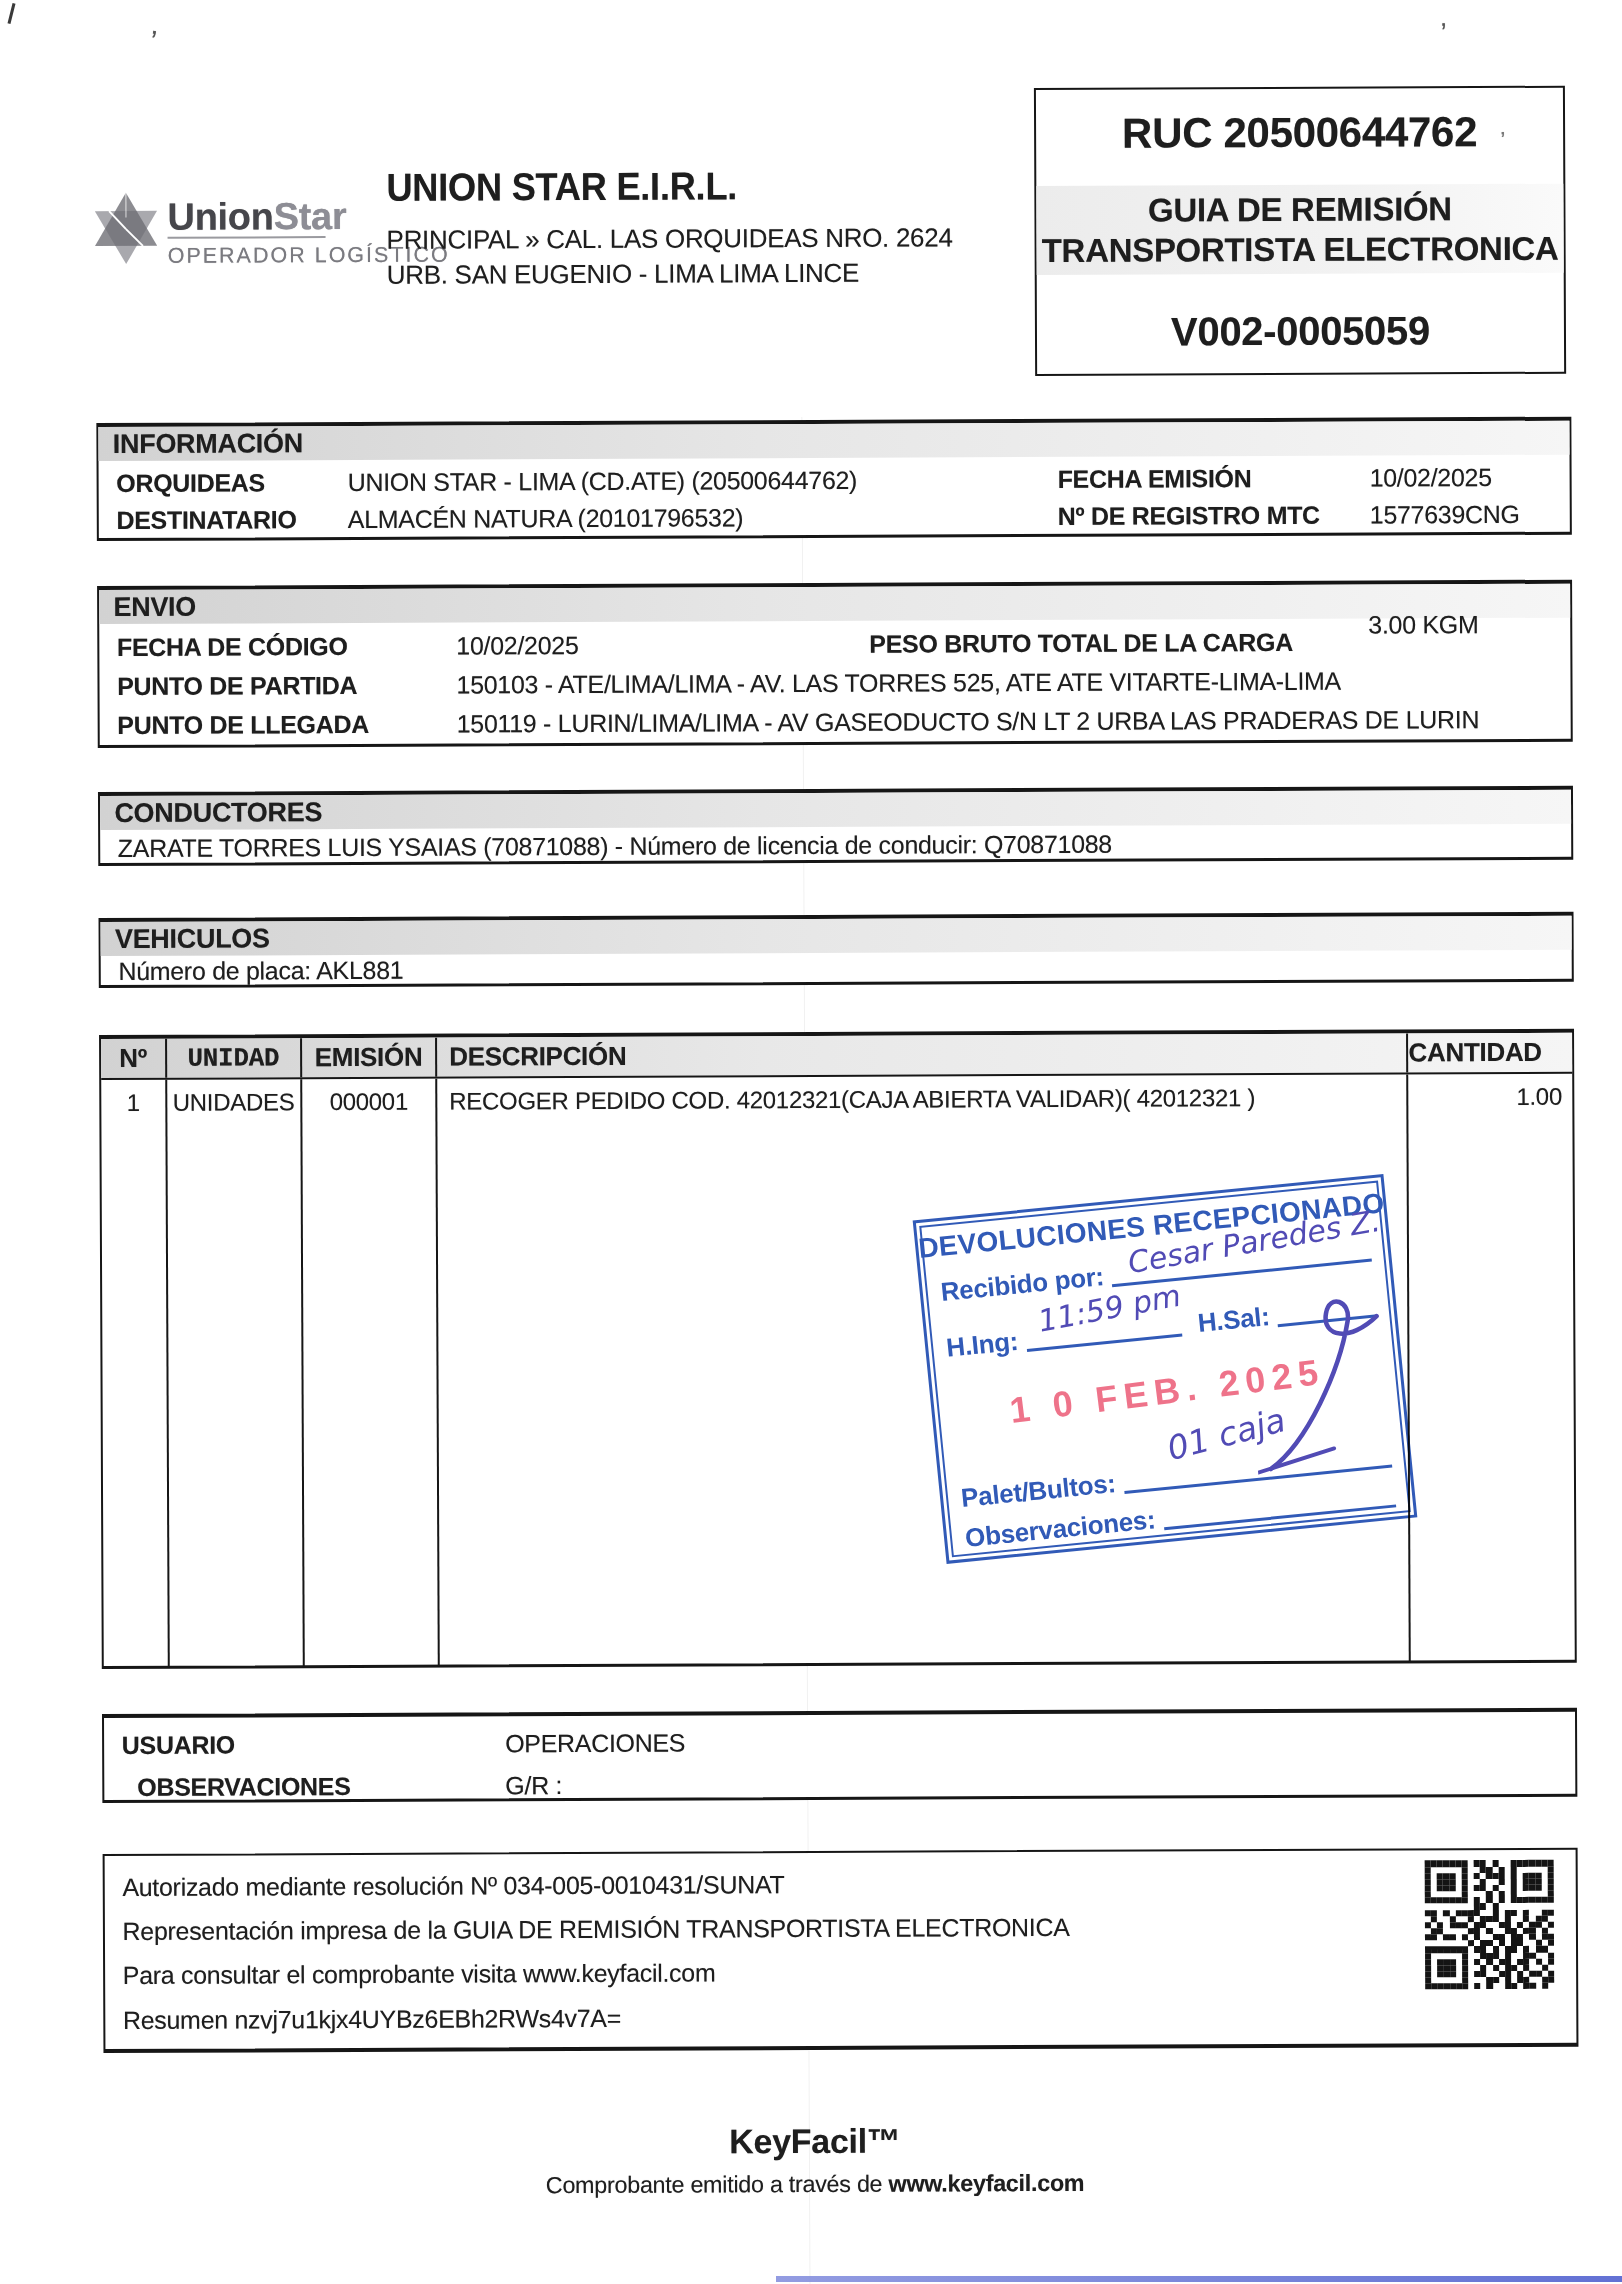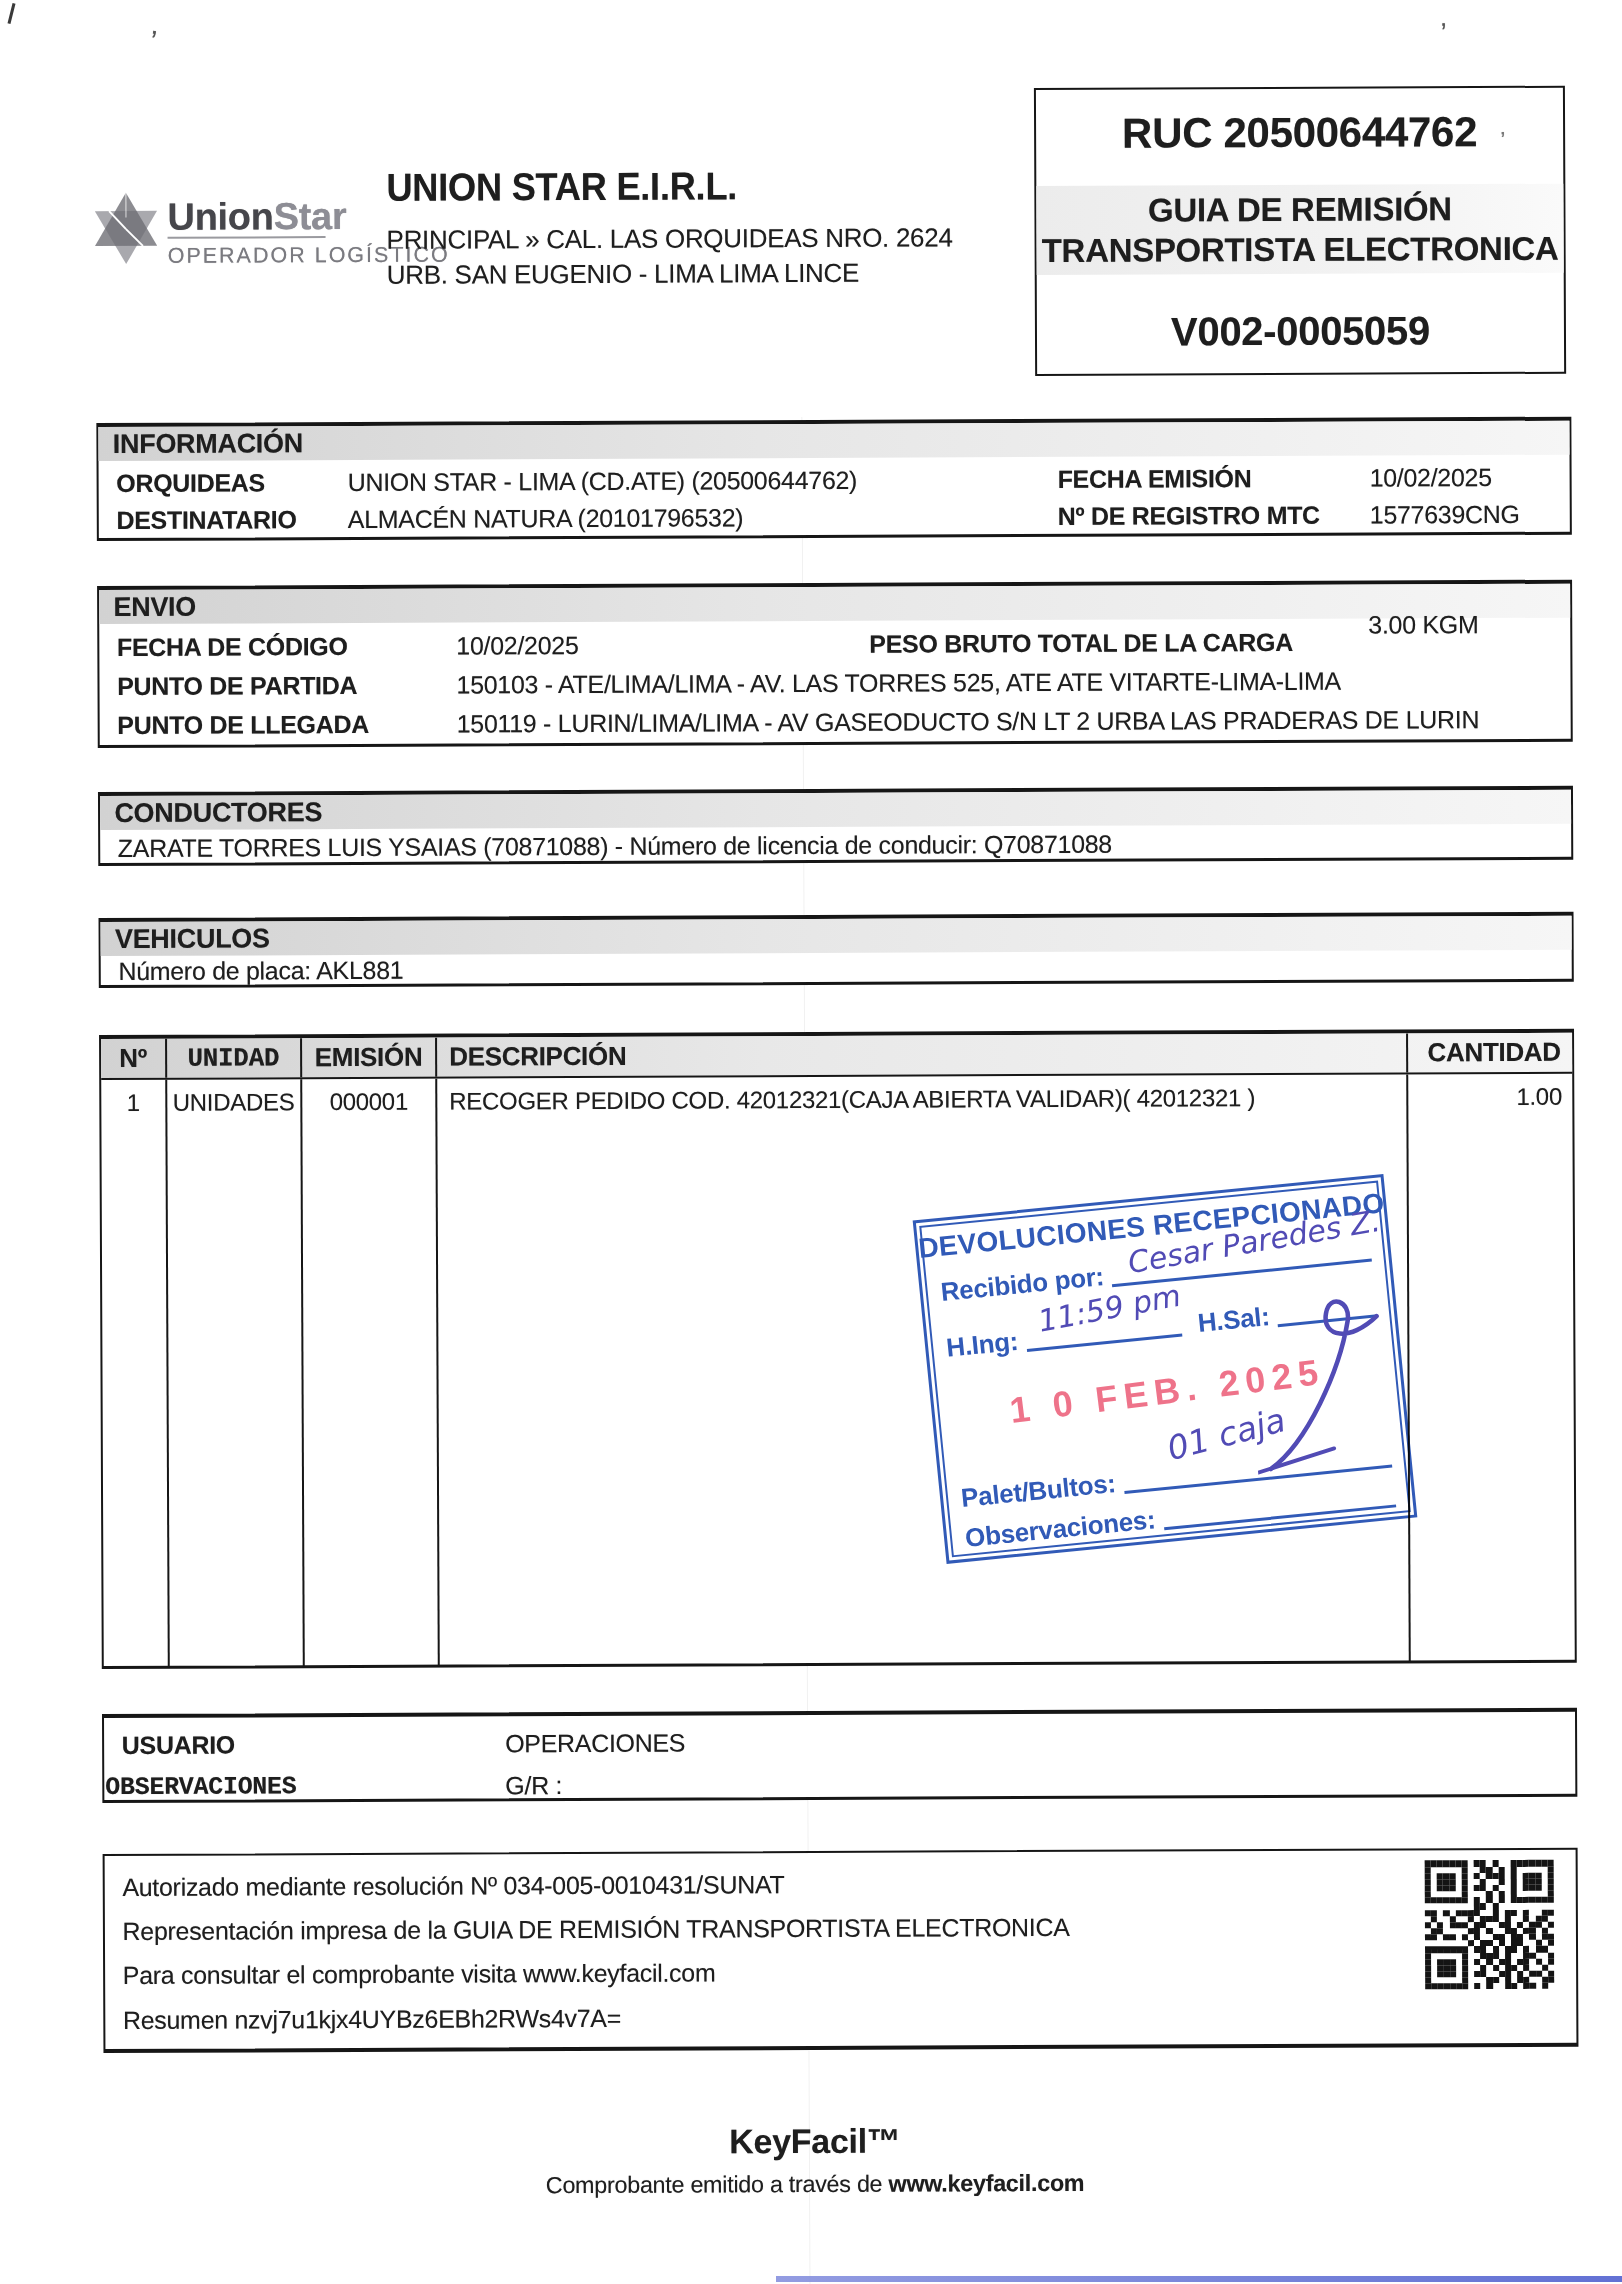--- a/index.html
+++ b/index.html
@@ -135,21 +135,21 @@
     <div class="band pr">VEHICULOS</div>
     <div class="abs val pr" style="left:17.6px;top:35px;">Número de placa: AKL881</div>
   </div>
 
   <div class="box" style="left:100px;top:1032px;width:1475px;height:634px;border-top-width:4.6px;">
     <div id="thead">
       <div class="tcell c-center pr" style="width:66px;">Nº</div>
       <div class="tcell c-center pr" style="width:135px;font-family:Liberation Mono, monospace;">UNIDAD</div>
       <div class="tcell c-center pr" style="width:136px;">EMISIÓN</div>
       <div class="tcell pr" style="width:973px;padding-left:11.7px;">DESCRIPCIÓN</div>
-      <div class="tcell pr" style="width:164px;padding-left:19px;">CANTIDAD</div>
+      <div class="tcell pr" style="width:164px;padding-left:0;">CANTIDAD</div>
     </div>
     <div id="tbody">
       <div class="tcell c-center pr" style="width:66px;">1</div>
       <div class="tcell c-center pr" style="width:135px;">UNIDADES</div>
       <div class="tcell c-center pr" style="width:136px;">000001</div>
       <div class="tcell pr" style="width:973px;padding-left:11.7px;">RECOGER PEDIDO COD. 42012321(CAJA ABIERTA VALIDAR)( 42012321 )</div>
       <div class="tcell pr" style="width:164px;justify-content:flex-end;padding-right:10.4px;">1.00</div>
     </div>
   </div>
 
@@ -179,21 +179,21 @@
     </div>
     <div class="srow" style="top:303px;">
       <span class="slbl">Observaciones:</span>
       <span class="sline"></span>
     </div>
   </div>
 
   <div class="box" style="left:100px;top:1711px;width:1475px;height:89px;">
     <div class="abs lbl pr" style="left:17.6px;top:13px;">USUARIO</div>
     <div class="abs val pr" style="left:401px;top:13px;">OPERACIONES</div>
-    <div class="abs lbl pr" style="left:1px;top:55px;font-family:Liberation Mono, monospace;">OBSERVACIONES</div>
+    <div class="abs lbl pr" style="left:33px;top:55px;">OBSERVACIONES</div>
     <div class="abs val pr" style="left:401px;top:55px;">G/R :</div>
   </div>
 
   <div class="box" style="left:100px;top:1851px;width:1475px;height:199px;border-top-width:2.6px;border-bottom-width:4.6px;">
     <div class="abs val pr" style="left:17.6px;top:17px;">Autorizado mediante resolución Nº 034-005-0010431/SUNAT</div>
     <div class="abs val pr" style="left:17.6px;top:61px;">Representación impresa de la GUIA DE REMISIÓN TRANSPORTISTA ELECTRONICA</div>
     <div class="abs val pr" style="left:17.6px;top:105px;">Para consultar el comprobante visita www.keyfacil.com</div>
     <div class="abs val pr" style="left:17.6px;top:150px;">Resumen nzvj7u1kjx4UYBz6EBh2RWs4v7A=</div>
     <div id="qr-code">
         <div class="qm"></div>

